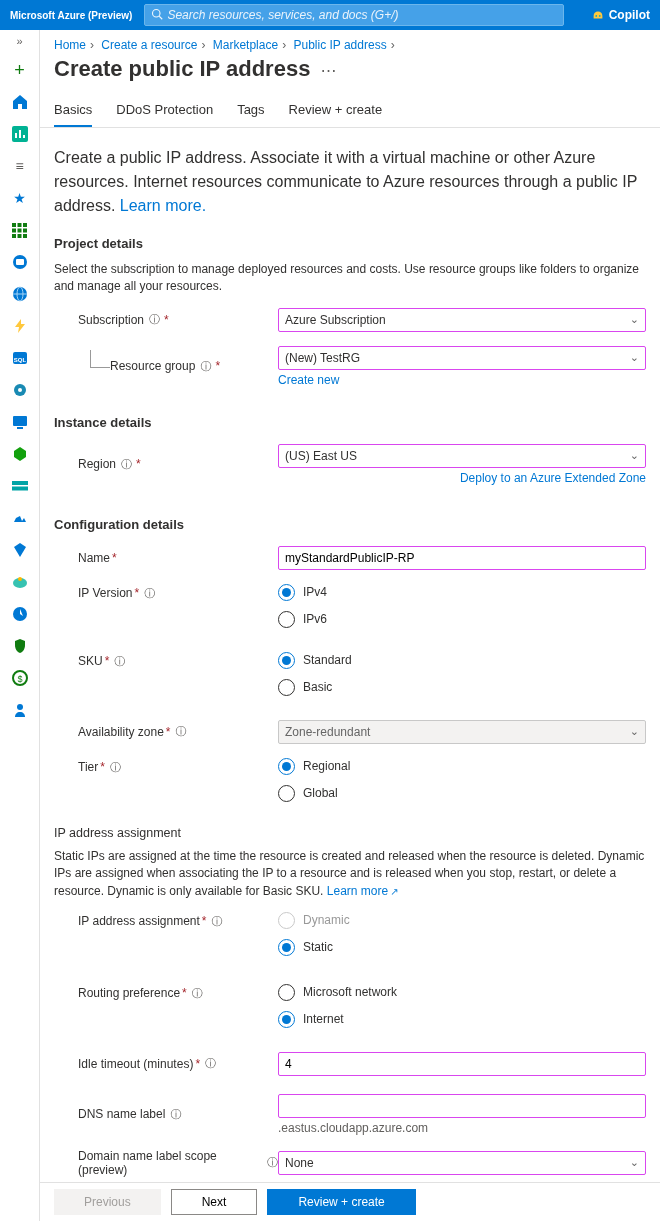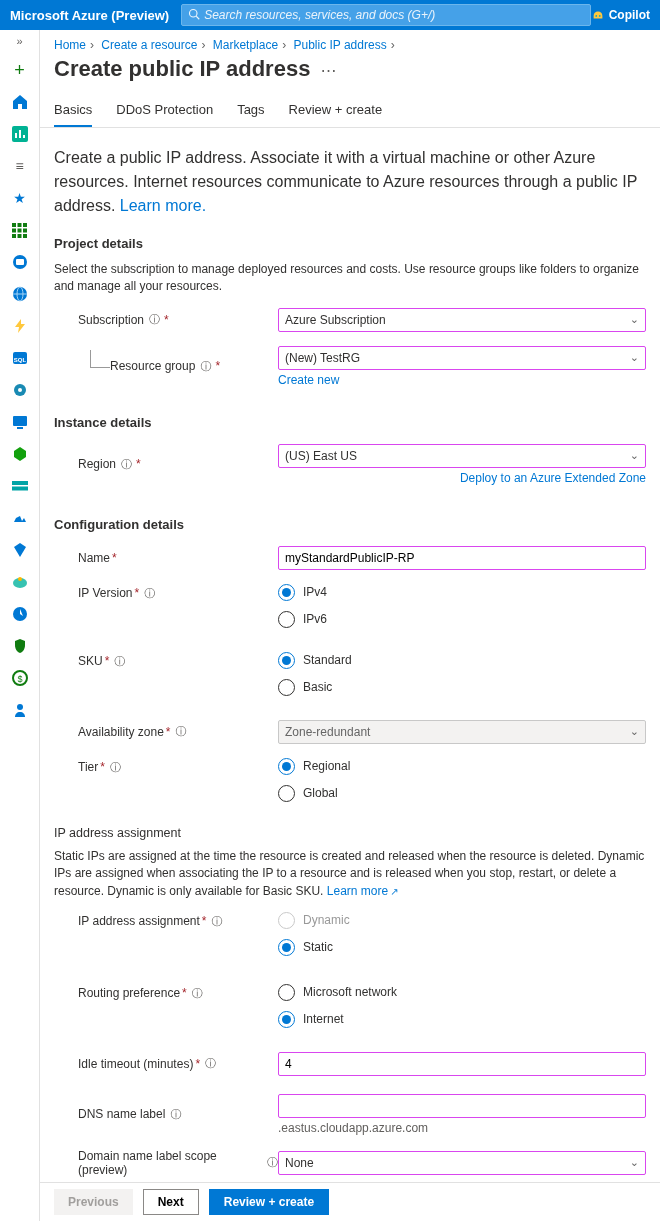--- a/index.html
+++ b/index.html
@@ -1,18 +1,18 @@
 <!DOCTYPE html>
 <html><head>
 <meta charset="utf-8">
 <style>
   *{box-sizing:border-box;margin:0;padding:0;font-family:"Segoe UI","SegoeUI",Arial,sans-serif;}
   body{width:660px;height:1221px;background:#fff;font-size:13px;color:#323130;overflow:hidden;}
   .top-bar{height:30px;background:#0078d4;display:flex;align-items:center;padding:0 10px;color:#fff;}
-  .brand{font-size:13px;font-weight:600;margin-right:12px;}
+  .brand{font-size:10px;font-weight:600;margin-right:12px;}
   .search-box{flex:1;max-width:420px;display:flex;align-items:center;background:#45a1e8;border:1px solid #6bb6ec;border-radius:2px;height:22px;padding:0 6px;color:#fff;}
   .search-icon{font-size:12px;opacity:.9;margin-right:4px;}
   .search-input{flex:1;background:transparent;border:none;outline:none;font-size:12px;color:#fff;font-style:italic;}
   .search-input::placeholder{color:#eaf3fb;}
   .copilot{margin-left:auto;display:flex;align-items:center;font-size:12px;font-weight:600;}
   .copilot-icon{margin-right:4px;width:14px;height:14px;}
   .main-wrap{display:flex;height:calc(100% - 30px);}
   .rail{width:40px;border-right:1px solid #e1e1e1;display:flex;flex-direction:column;align-items:center;padding-top:4px;gap:12px;}
   .rail-item{width:20px;height:20px;display:flex;align-items:center;justify-content:center;font-size:14px;cursor:pointer;color:#0078d4;}
   .expand-icon{color:#605e5c;font-size:11px;height:14px;}
@@ -46,21 +46,21 @@
   .indent-line{border-left:1px solid #999;border-bottom:1px solid #999;margin-left:12px;width:20px;height:18px;display:inline-block;transform:translateY(-7px);}
   .radio{display:flex;align-items:center;margin-bottom:10px;font-size:12px;}
   .radio-dot{width:17px;height:17px;border:1px solid #323130;border-radius:50%;margin-right:8px;display:flex;align-items:center;justify-content:center;}
   .radio.selected .radio-dot{border-color:#0078d4;}
   .radio.selected .radio-dot:after{content:'';width:9px;height:9px;background:#0078d4;border-radius:50%;}
   .radio.disabled .radio-dot{border-color:#c8c8c8;}
   .radio.disabled{color:#999;}
   .sec-sub{font-size:12.5px;margin:10px 0 8px;}
   .ext-icon{font-size:10px;margin-left:2px;}
   .footer{border-top:1px solid #e1e1e1;padding:6px 14px;display:flex;gap:10px;}
-  .btn{height:26px;padding:0 14px;font-size:12px;border:1px solid #8a8886;background:#fff;cursor:pointer;font-weight:bold;}
+  .btn{height:26px;padding:0 30px;font-size:12px;border:1px solid #8a8886;background:#fff;cursor:pointer;}
   .btn.primary{background:#0078d4;border:1px solid #0078d4;color:#fff;}
   .btn.ghost{background:#f3f2f1;color:#a19f9d;border:none;cursor:default;}
 </style>
 </head>
 <body>
 
 <div class="top-bar">
   <span class="brand">Microsoft Azure (Preview)</span>
   <div class="search-box">
     <span class="search-icon">

